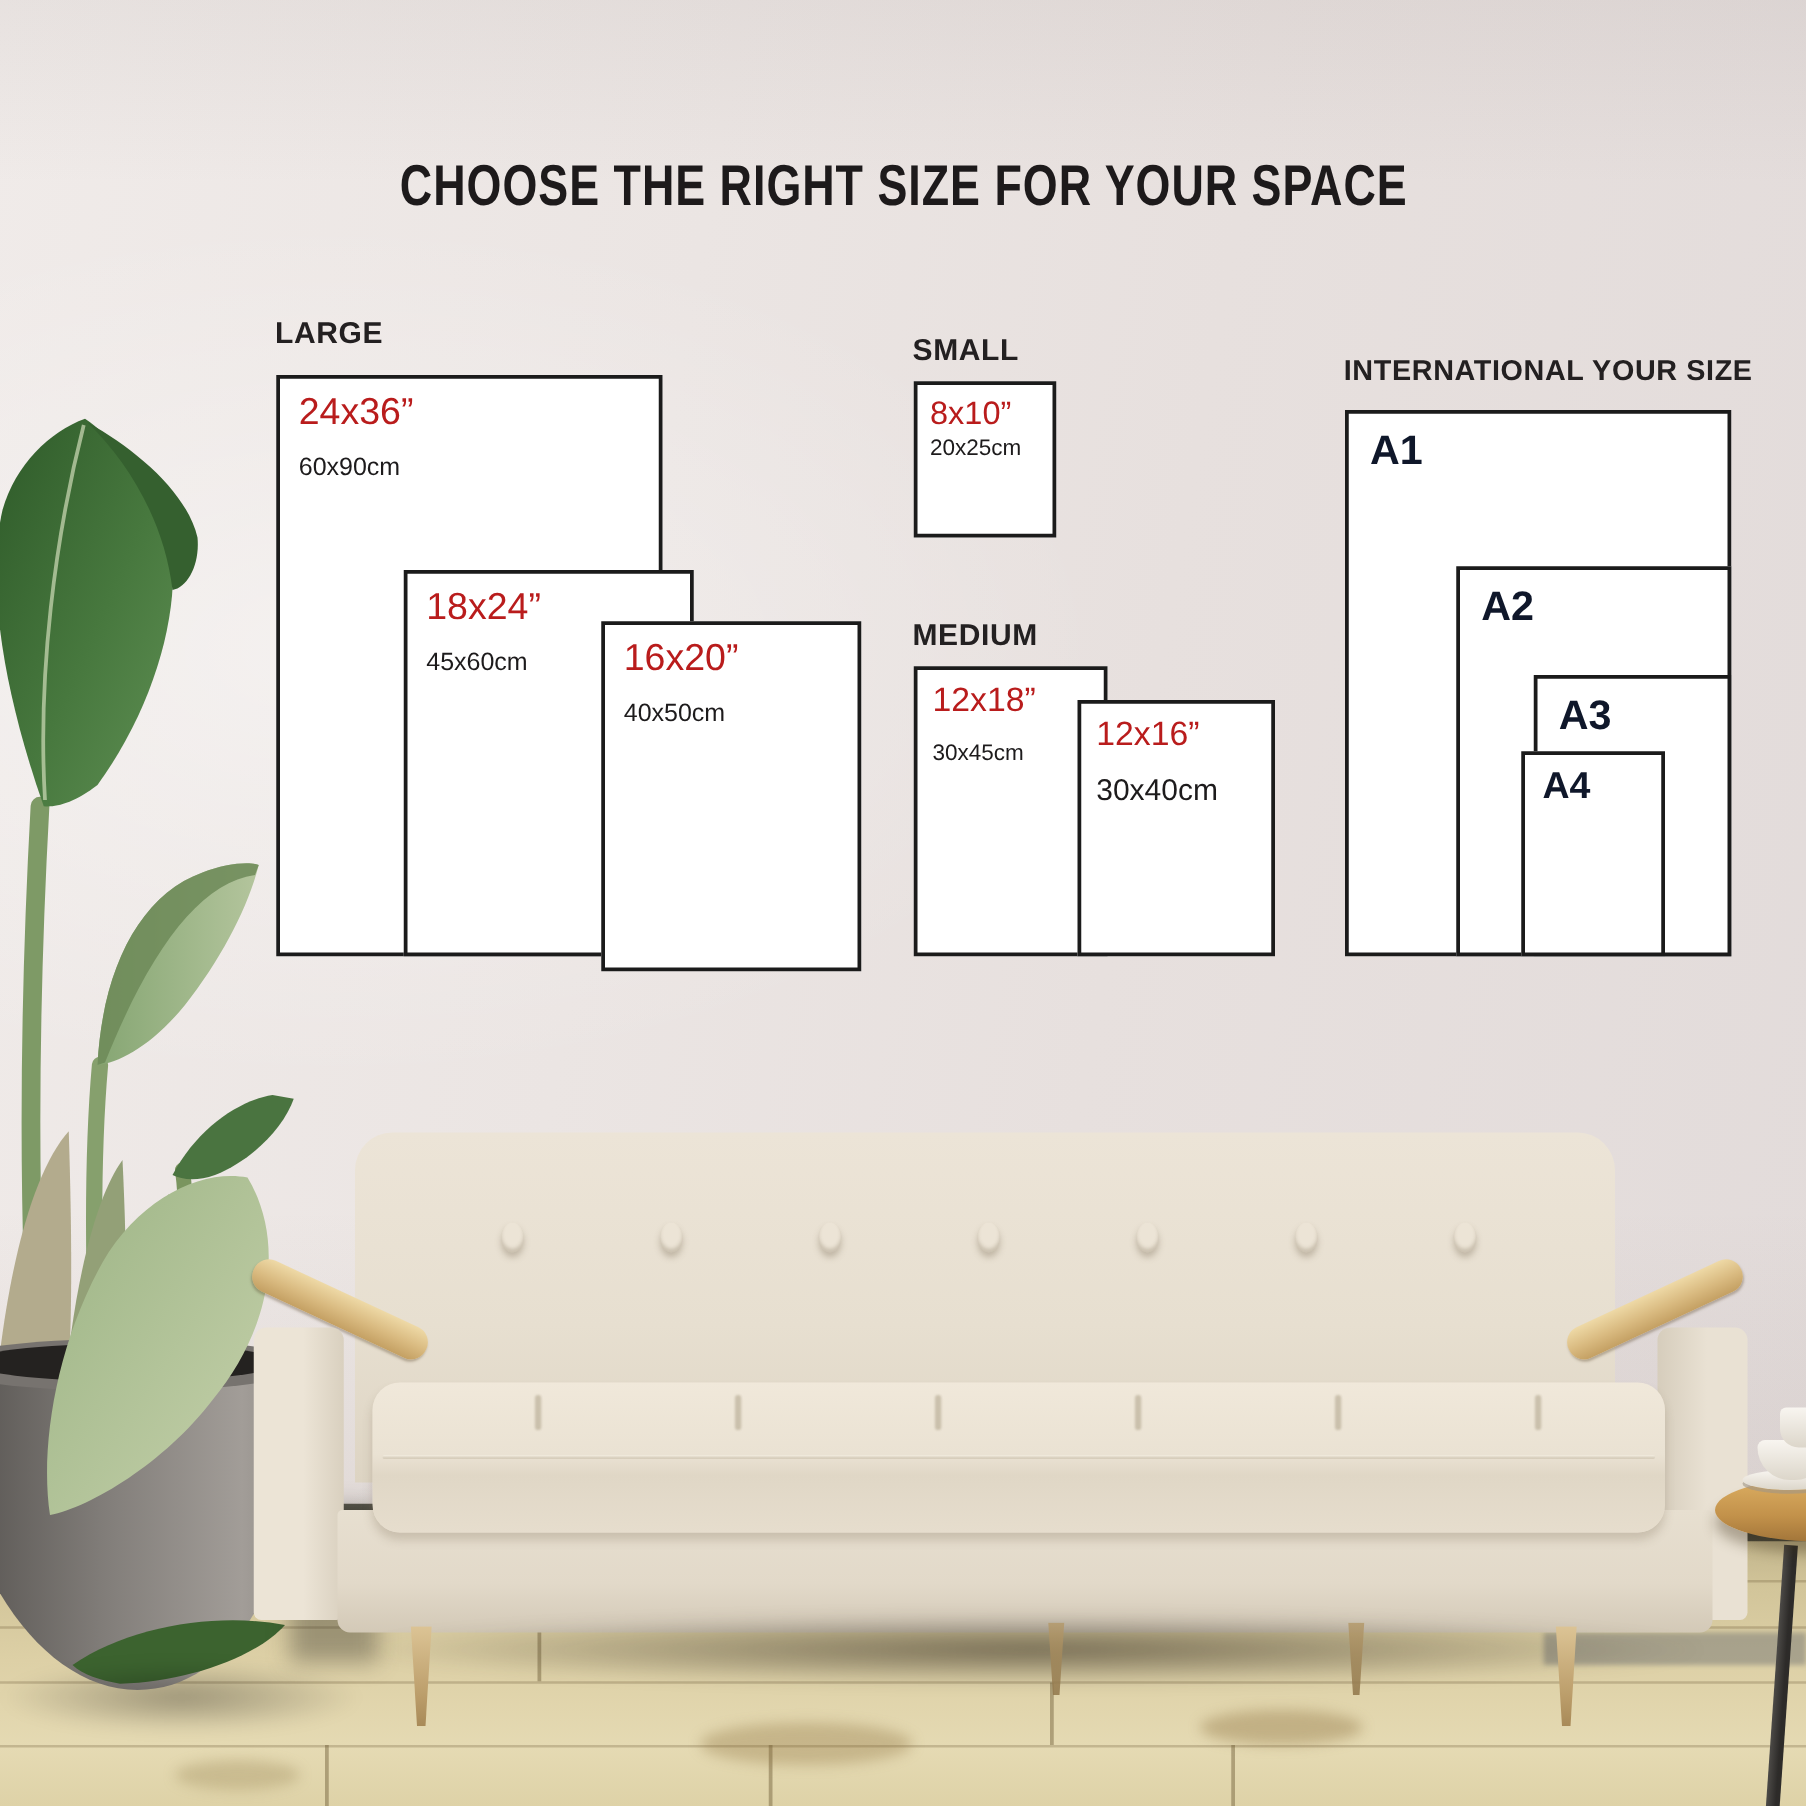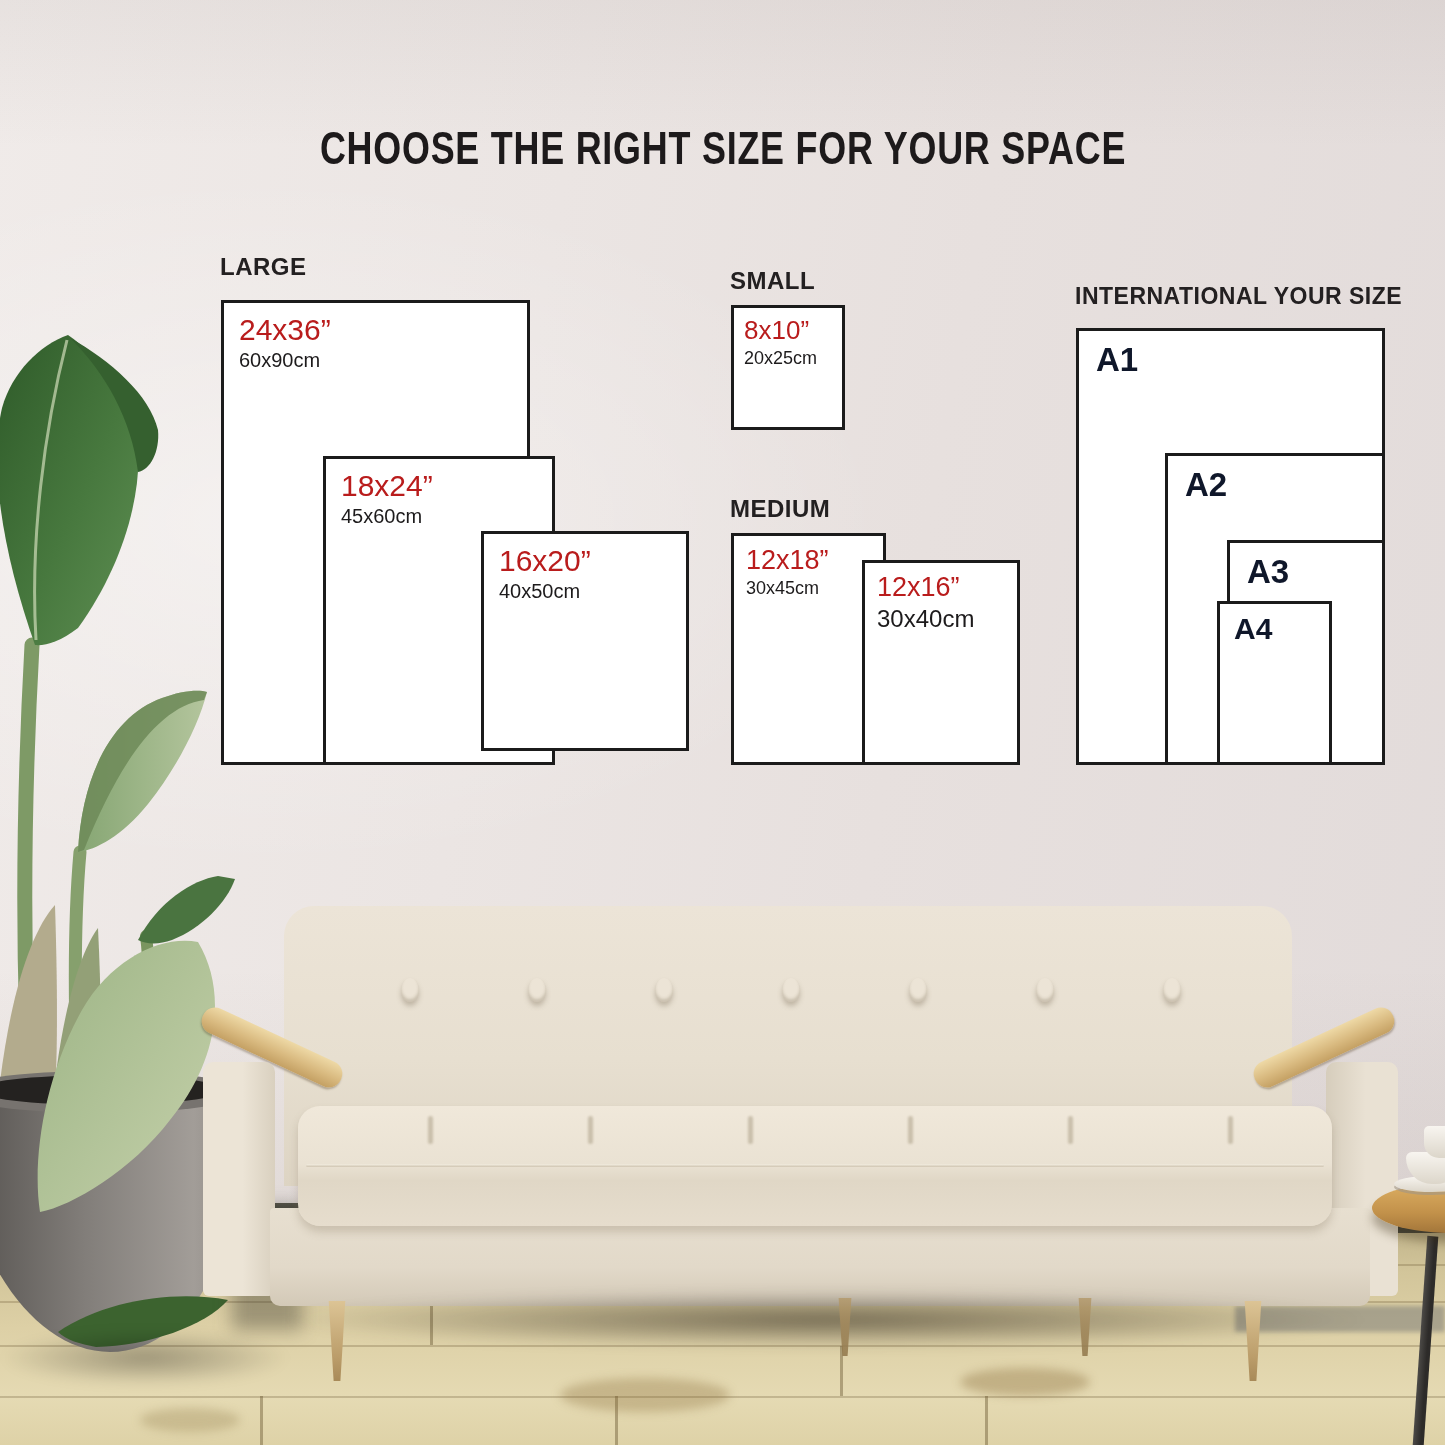--- a/index.html
+++ b/index.html
@@ -24,21 +24,21 @@
   .floor-streak{position:absolute;left:1235px;top:1306px;width:210px;height:26px;
     background:rgba(125,126,120,.55);filter:blur(2px);}
   
   .title{position:absolute;top:121px;left:50%;transform:translateX(-50%) scaleX(.78);
     transform-origin:center;font-size:46px;font-weight:700;letter-spacing:1px;
     white-space:nowrap;color:#1d1a1b;}
   .group-label{position:absolute;font-size:24px;font-weight:700;letter-spacing:.5px;color:#232021;}
   .size-box{position:absolute;background:#fff;border:3px solid #1b1b1b;box-sizing:border-box;}
   .box-inner{padding:10px 0 0 15px;}
   .sz-in{font-size:30px;font-weight:400;letter-spacing:0;color:#b91c1c;}
-  .sz-cm{font-size:20px;font-weight:400;margin-top:2px;color:#1d1b1c;}
+  .sz-cm{font-size:20px;font-weight:400;margin-top:16px;color:#1d1b1c;}
   .a-label{font-size:33px;font-weight:700;padding:10px 0 0 17px;color:#0f172a;}
   
   .shadow{position:absolute;pointer-events:none;}
   .sofa-backrest{position:absolute;left:284px;top:906px;width:1008px;height:280px;
     border-radius:30px 30px 0 0;
     background:linear-gradient(180deg,#ece4d7 0%,#e7dfd0 55%,#ddd4c3 100%);}
   .sofa-button{position:absolute;width:18px;height:24px;border-radius:50%;
     background:#ece4d6;box-shadow:0 4px 5px rgba(118,104,80,.35), inset 0 -3px 3px rgba(118,104,80,.28);}
   .arm-wood{position:absolute;width:152px;height:27px;border-radius:13px;
     background:linear-gradient(180deg,#eed9a6 0%,#d9ba80 55%,#c4a063 100%);
@@ -106,21 +106,21 @@
       <div class="sz-in">24x36”</div>
       <div class="sz-cm">60x90cm</div>
     </div>
   </div>
   <div class="size-box" style="left:323px;top:456px;width:232px;height:309px">
     <div class="box-inner">
       <div class="sz-in">18x24”</div>
       <div class="sz-cm">45x60cm</div>
     </div>
   </div>
-  <div class="size-box" style="left:481px;top:531px;width:208px;height:220px">
+  <div class="size-box" style="left:481px;top:497px;width:208px;height:280px">
     <div class="box-inner">
       <div class="sz-in">16x20”</div>
       <div class="sz-cm">40x50cm</div>
     </div>
   </div>
 
   <div class="group-label" style="left:730px;top:267px">SMALL</div>
   <div class="size-box" style="left:731px;top:305px;width:114px;height:125px">
     <div class="box-inner" style="padding:7px 0 0 10px">
       <div class="sz-in" style="font-size:26px">8x10”</div>

